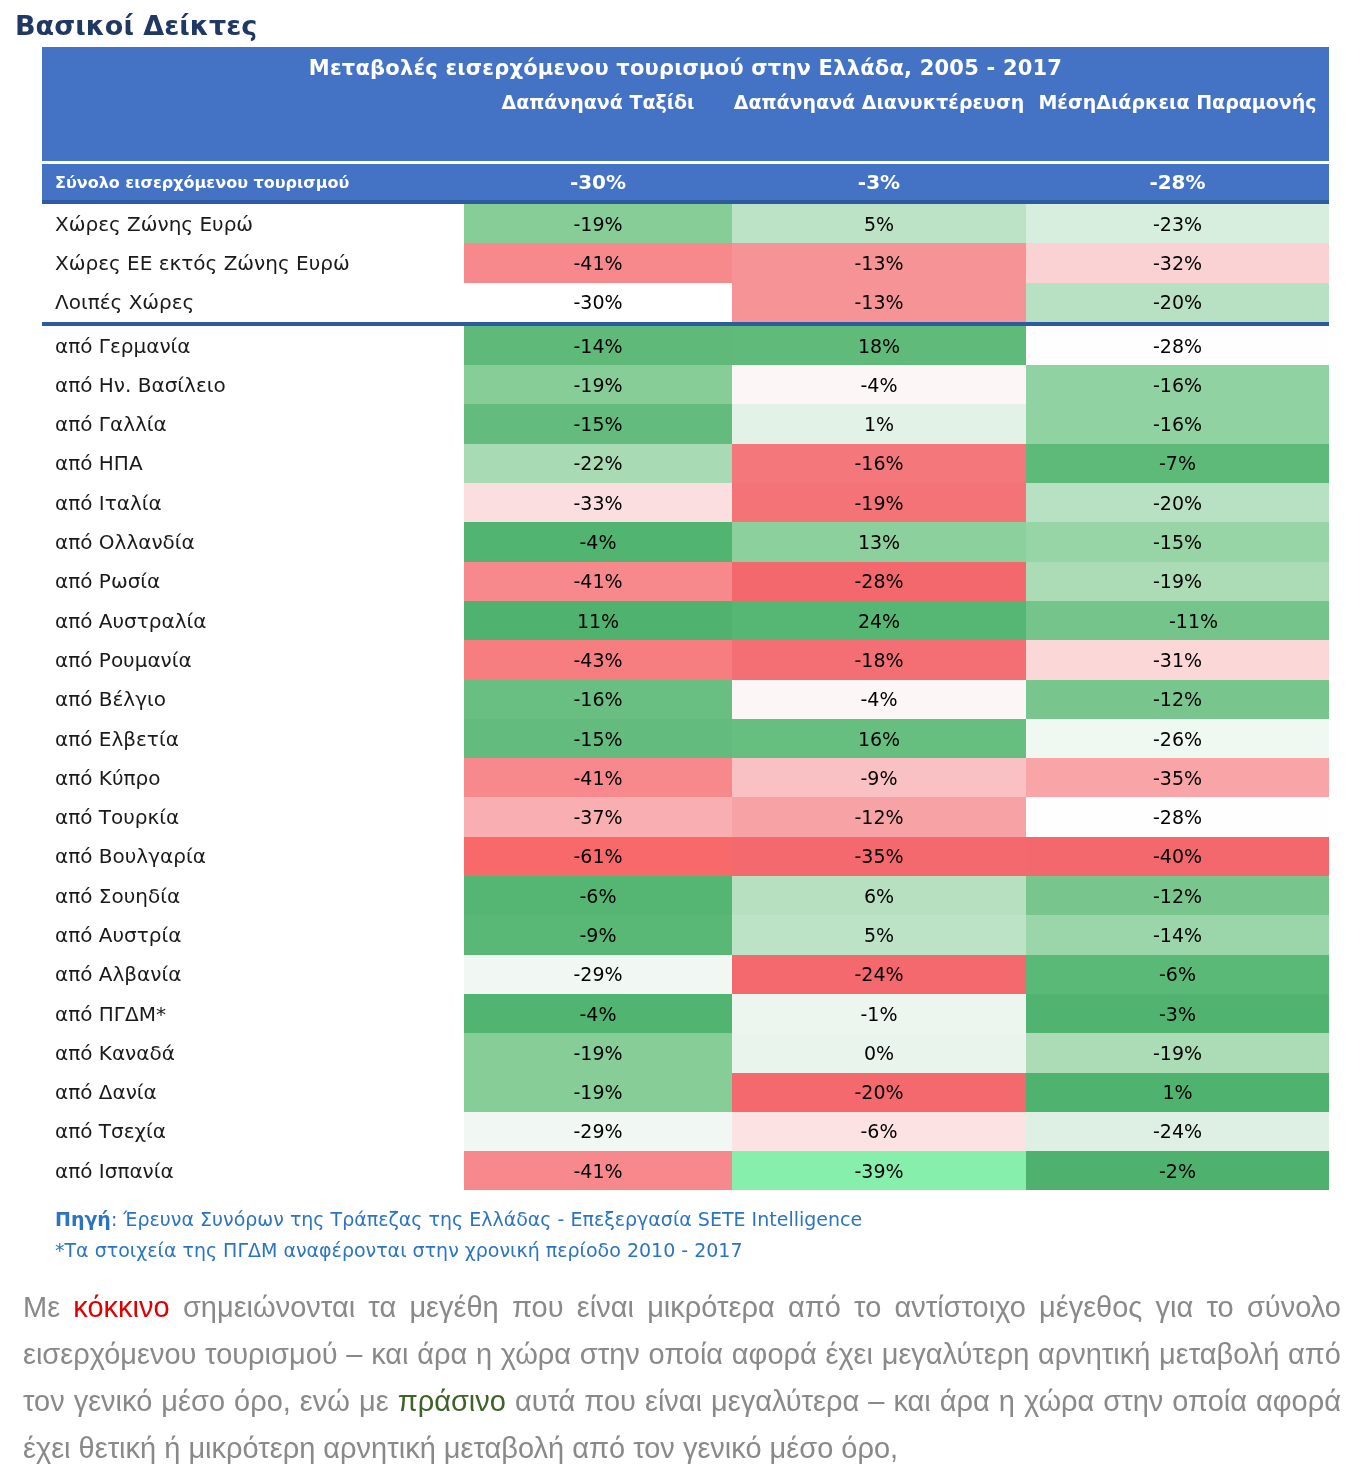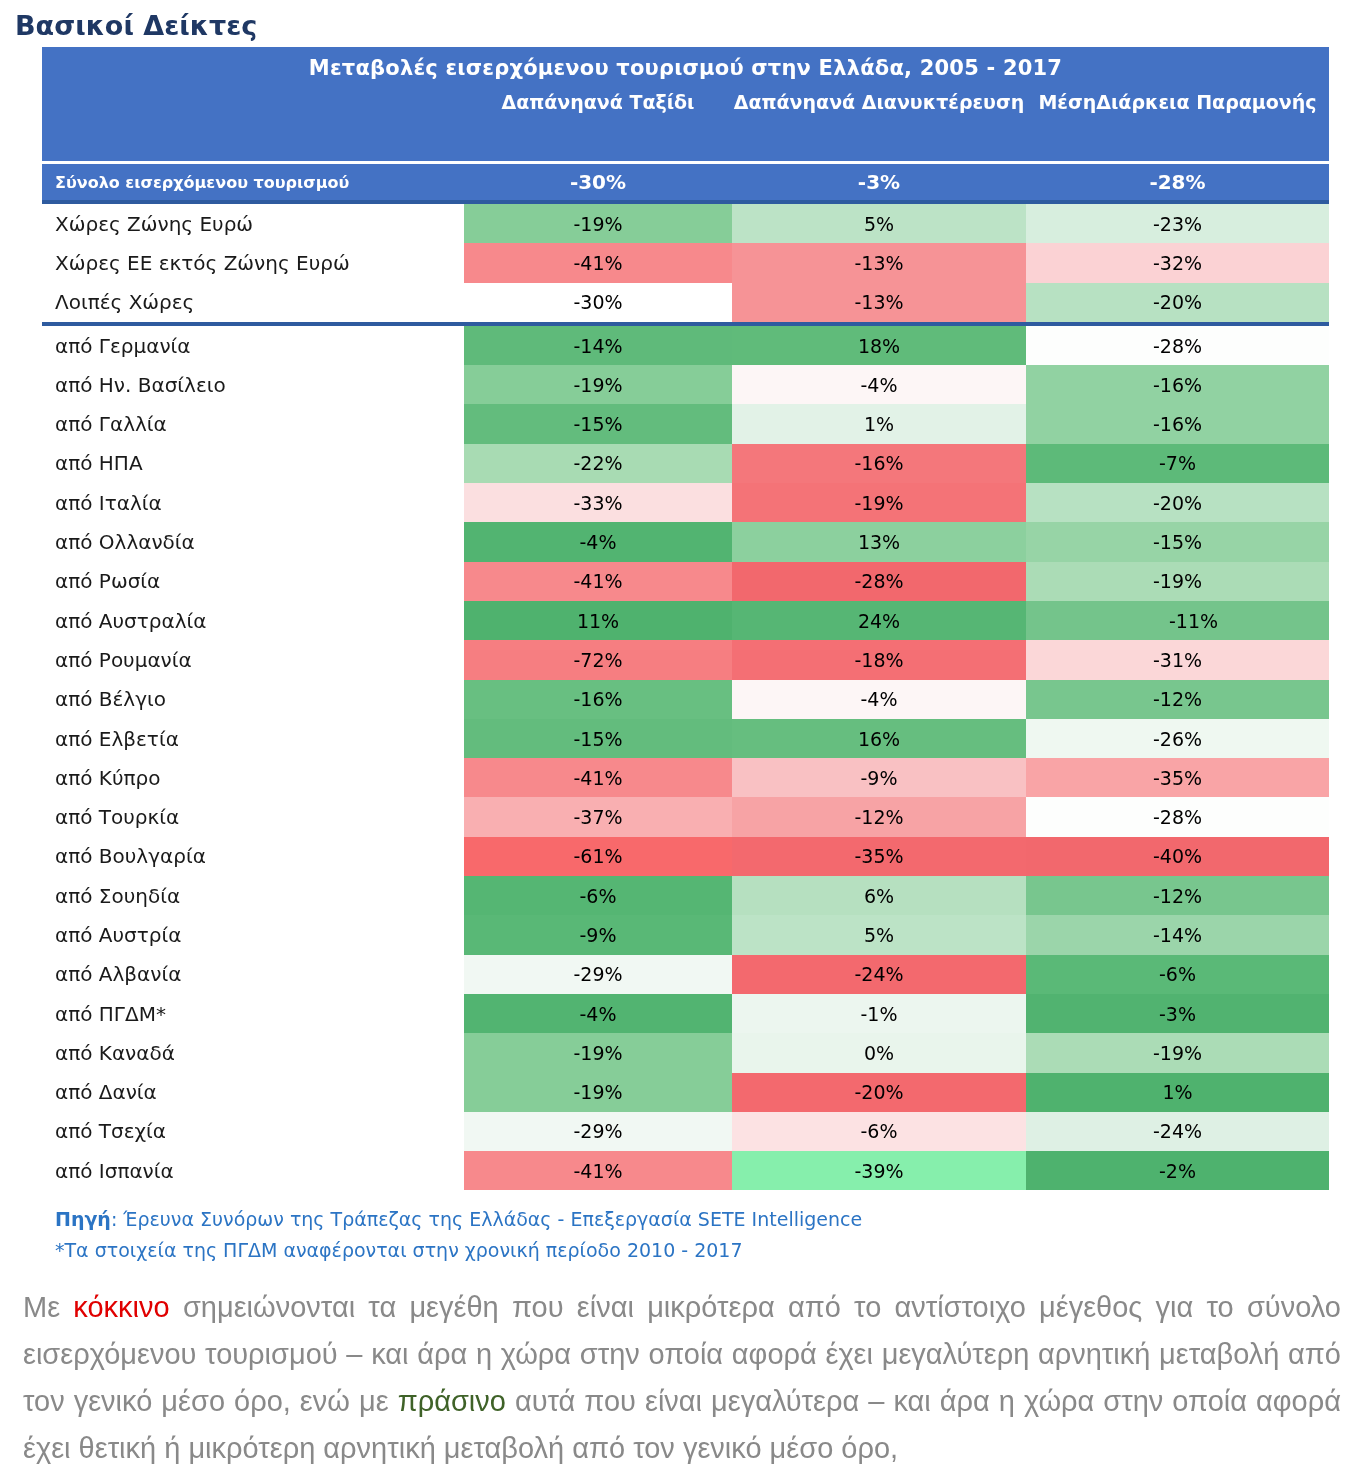--- a/index.html
+++ b/index.html
@@ -124,21 +124,21 @@
           <div class="tcell c2" style="background: rgb(171, 220, 182);">-19%</div>
         </div>
         <div class="trow">
           <div class="tlabel">από Αυστραλία</div>
           <div class="tcell c0" style="background: rgb(79, 178, 110);">11%</div>
           <div class="tcell c1" style="background: rgb(86, 182, 116);">24%</div>
           <div class="tcell c2" style="background: rgb(116, 196, 139); padding-left: 32px;">-11%</div>
         </div>
         <div class="trow">
           <div class="tlabel">από Ρουμανία</div>
-          <div class="tcell c0" style="background: rgb(246, 126, 129);">-72%</div>
+          <div class="tcell c0" style="background: rgb(246, 126, 129);">-43%</div>
           <div class="tcell c1" style="background: rgb(244, 111, 116);">-18%</div>
           <div class="tcell c2" style="background: rgb(251, 215, 216);">-31%</div>
         </div>
         <div class="trow">
           <div class="tlabel">από Βέλγιο</div>
           <div class="tcell c0" style="background: rgb(104, 191, 129);">-16%</div>
           <div class="tcell c1" style="background: rgb(253, 246, 246);">-4%</div>
           <div class="tcell c2" style="background: rgb(120, 198, 142);">-12%</div>
         </div>
         <div class="trow">

